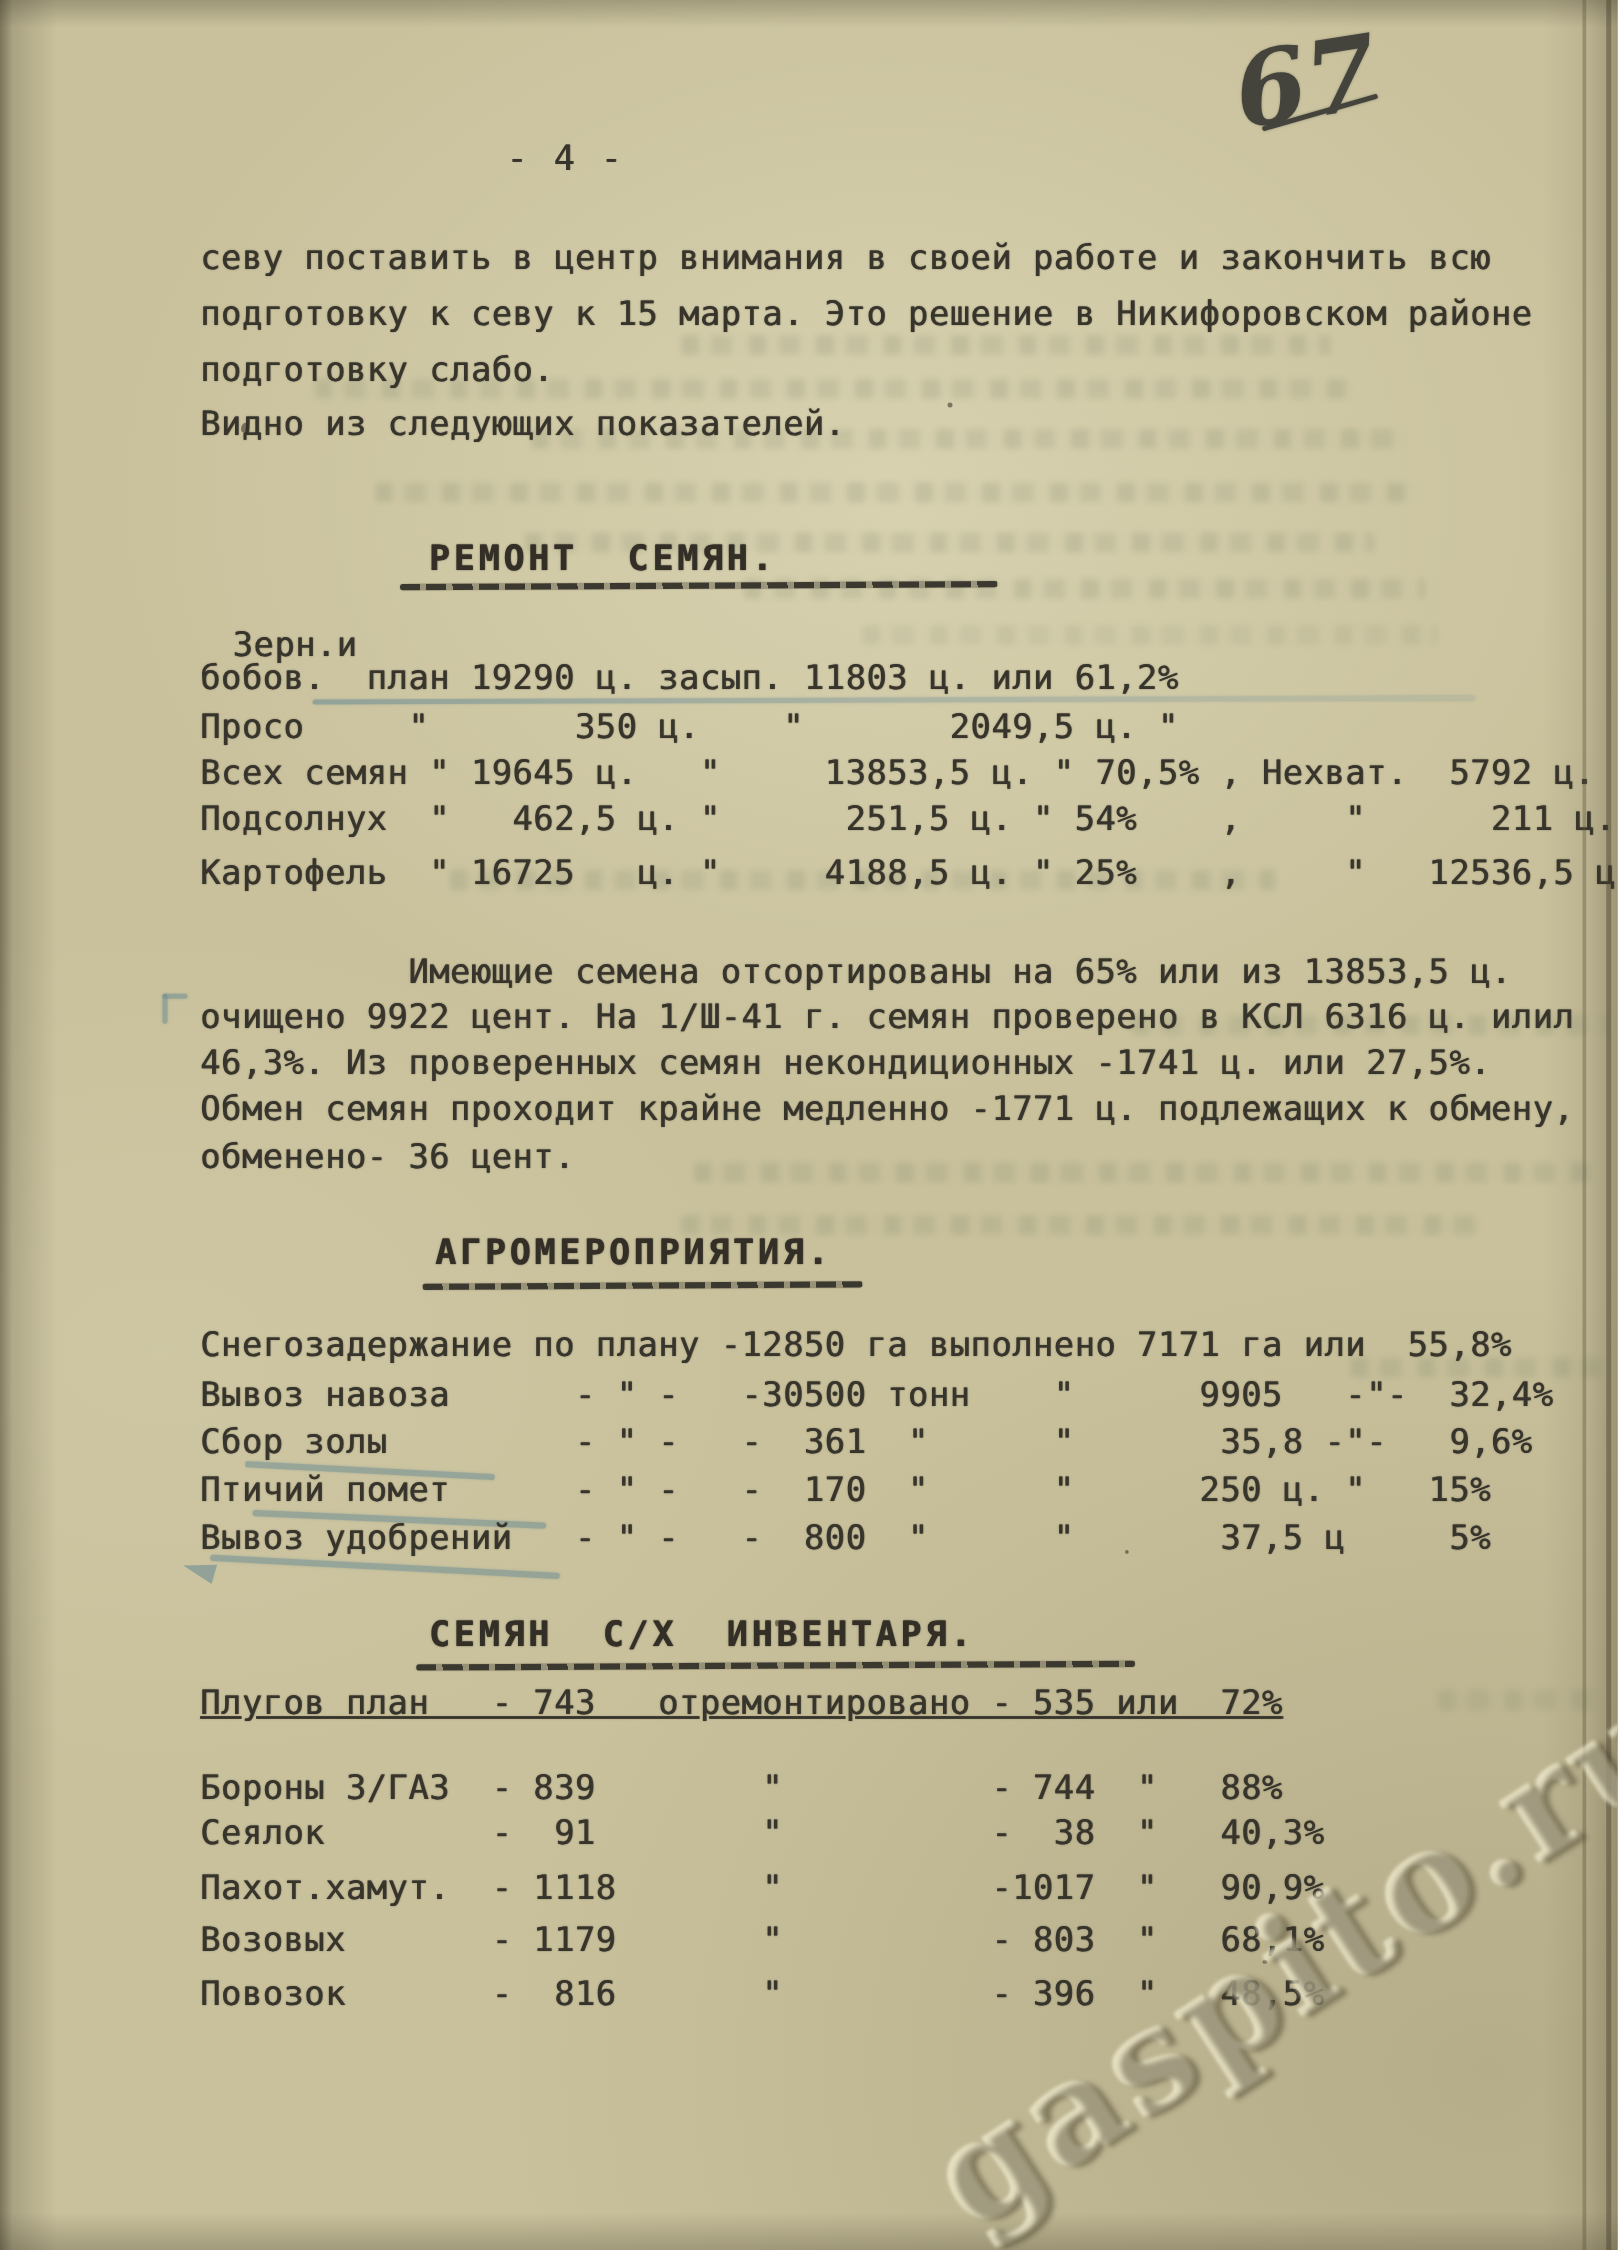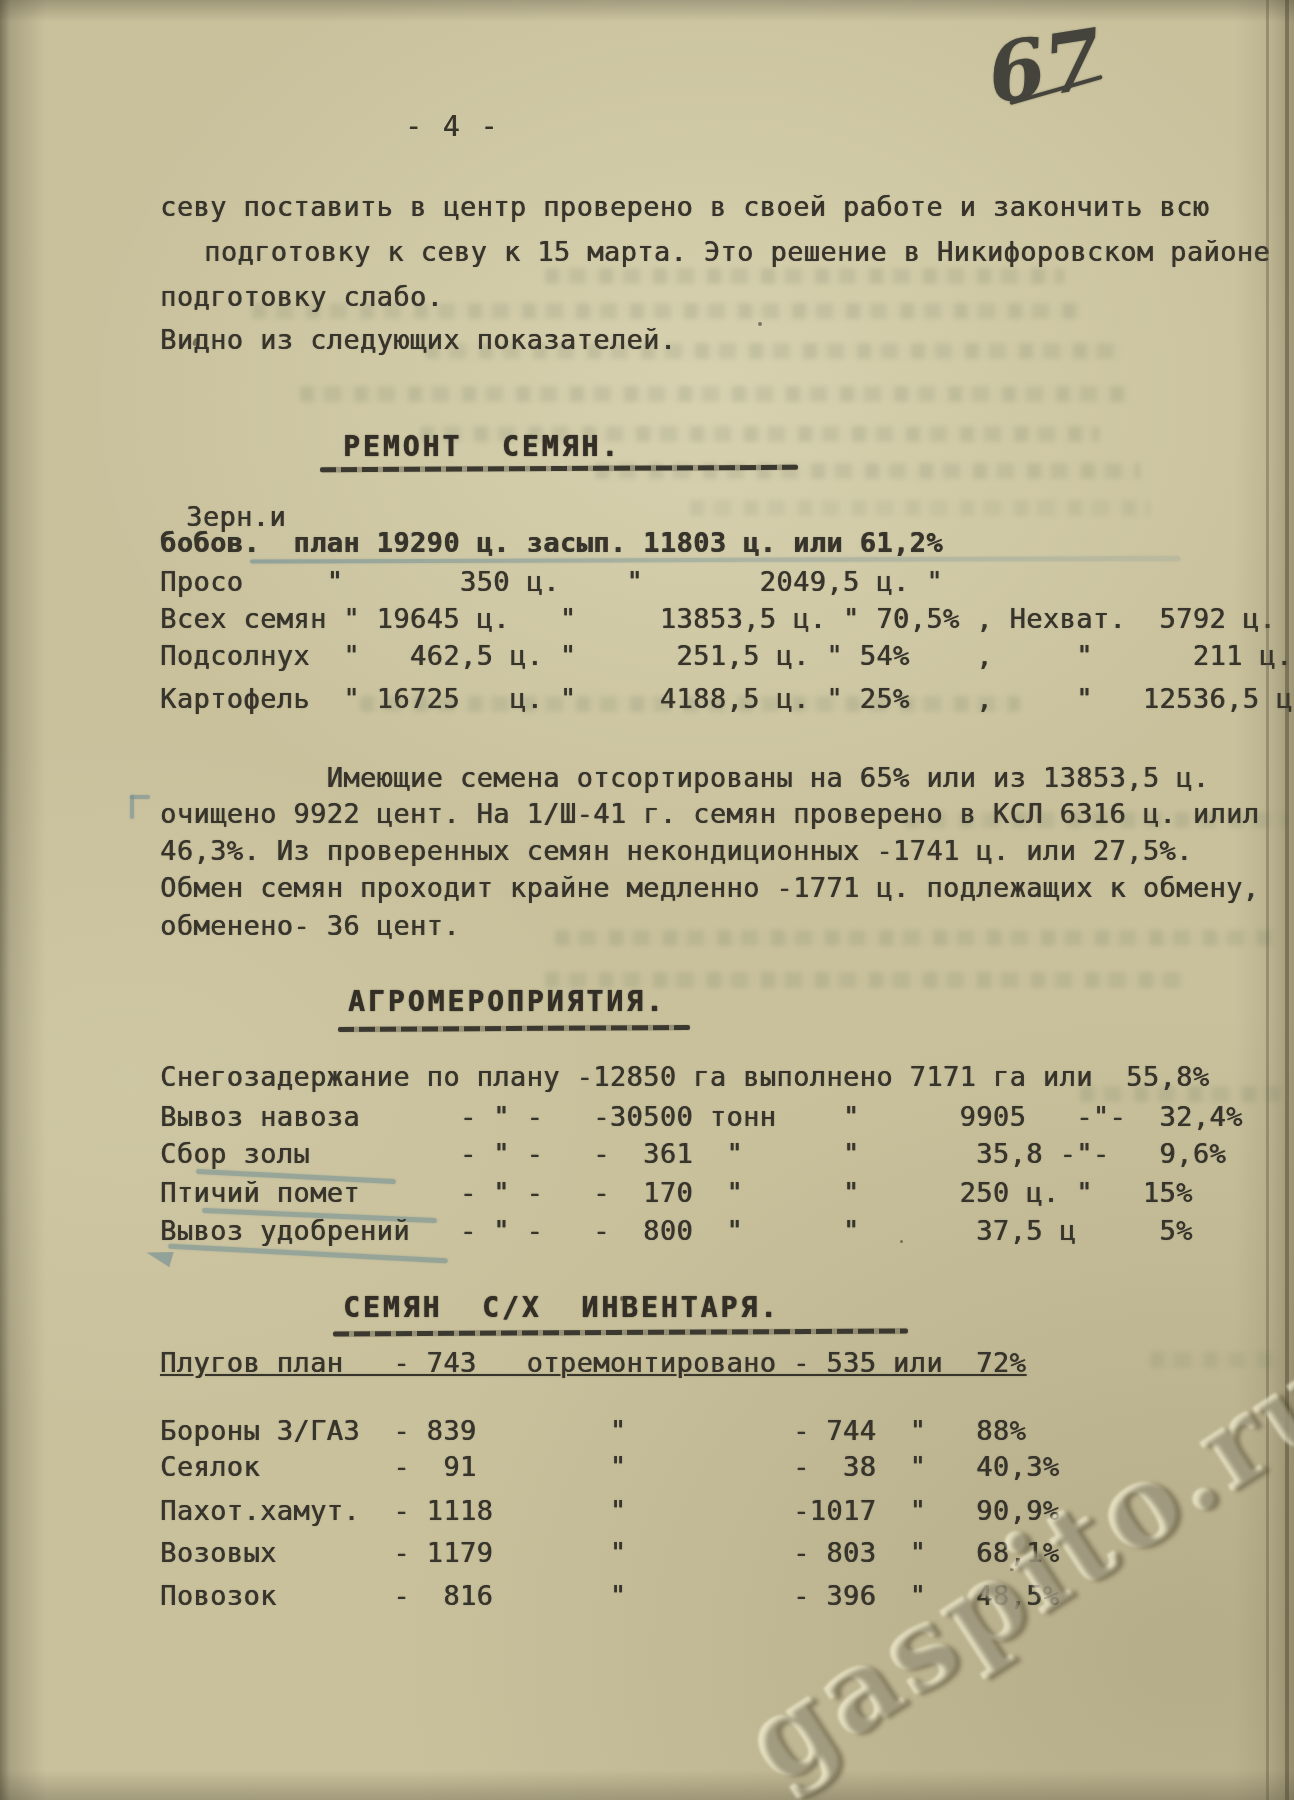--- a/index.html
+++ b/index.html
@@ -96,30 +96,30 @@
   <div class="bt" style="left:555px;top:930px;width:720px;"></div>
   <div class="bt" style="left:545px;top:972px;width:640px;"></div>
   <div class="bt" style="left:1080px;top:1086px;width:200px;"></div>
   <div class="bt" style="left:1150px;top:1352px;width:130px;opacity:0.25;"></div>
 
   <div class="folio">67</div>
   <div class="folio-stroke"></div>
 
   <div class="pgnum">- 4 -</div>
 
-  <div class="tl" style="top:192px;">севу поставить в центр проверено в своей работе и закончить всю</div>
-  <div class="tl" style="top:237px;margin-left:44px;">подготовку к севу к 15 марта. Это решение в Никифоровском районе</div>
+  <div class="tl" style="top:192px;">севу поставить в центр внимания в своей работе и закончить всю</div>
+  <div class="tl" style="top:237px;">подготовку к севу к 15 марта. Это решение в Никифоровском районе</div>
   <div class="tl" style="top:282px;">подготовку слабо.</div>
   <div class="tl" style="top:325px;">Видно из следующих показателей.</div>
 
   <div class="hd" style="left:343px;top:430px;">РЕМОНТ  СЕМЯН.</div>
   <div class="hd-u" style="left:320px;top:466px;width:478px;"></div>
 
   <div class="tl" style="top:505px;line-height:24px;margin-left:26px;">Зерн.и</div>
-  <div class="tl" style="top:528px;font-weight:bold;">бобов.  план 19290 ц. засып. 11803 ц. или 61,2%</div>
+  <div class="tl" style="top:528px;">бобов.  план 19290 ц. засып. 11803 ц. или 61,2%</div>
   <div class="bp bp-fade" style="left:250px;top:558px;width:930px;height:4px;transform:rotate(-0.2deg);"></div>
   <div class="tl" style="top:567px;">Просо     "       350 ц.    "       2049,5 ц. "</div>
   <div class="tl" style="top:604px;">Всех семян " 19645 ц.   "     13853,5 ц. " 70,5% , Нехват.  5792 ц.</div>
   <div class="tl" style="top:641px;">Подсолнух  "   462,5 ц. "      251,5 ц. " 54%    ,     "      211 ц.</div>
   <div class="tl" style="top:684px;">Картофель  " 16725   ц. "     4188,5 ц. " 25%    ,     "   12536,5 ц.</div>
 
   <div class="tl" style="top:763px;">          Имеющие семена отсортированы на 65% или из 13853,5 ц.</div>
   <div class="tl" style="top:799px;">очищено 9922 цент. На 1/Ш-41 г. семян проверено в КСЛ 6316 ц. илил</div>
   <div class="tl" style="top:836px;">46,3%. Из проверенных семян некондиционных -1741 ц. или 27,5%.</div>
   <div class="tl" style="top:873px;">Обмен семян проходит крайне медленно -1771 ц. подлежащих к обмену,</div>

